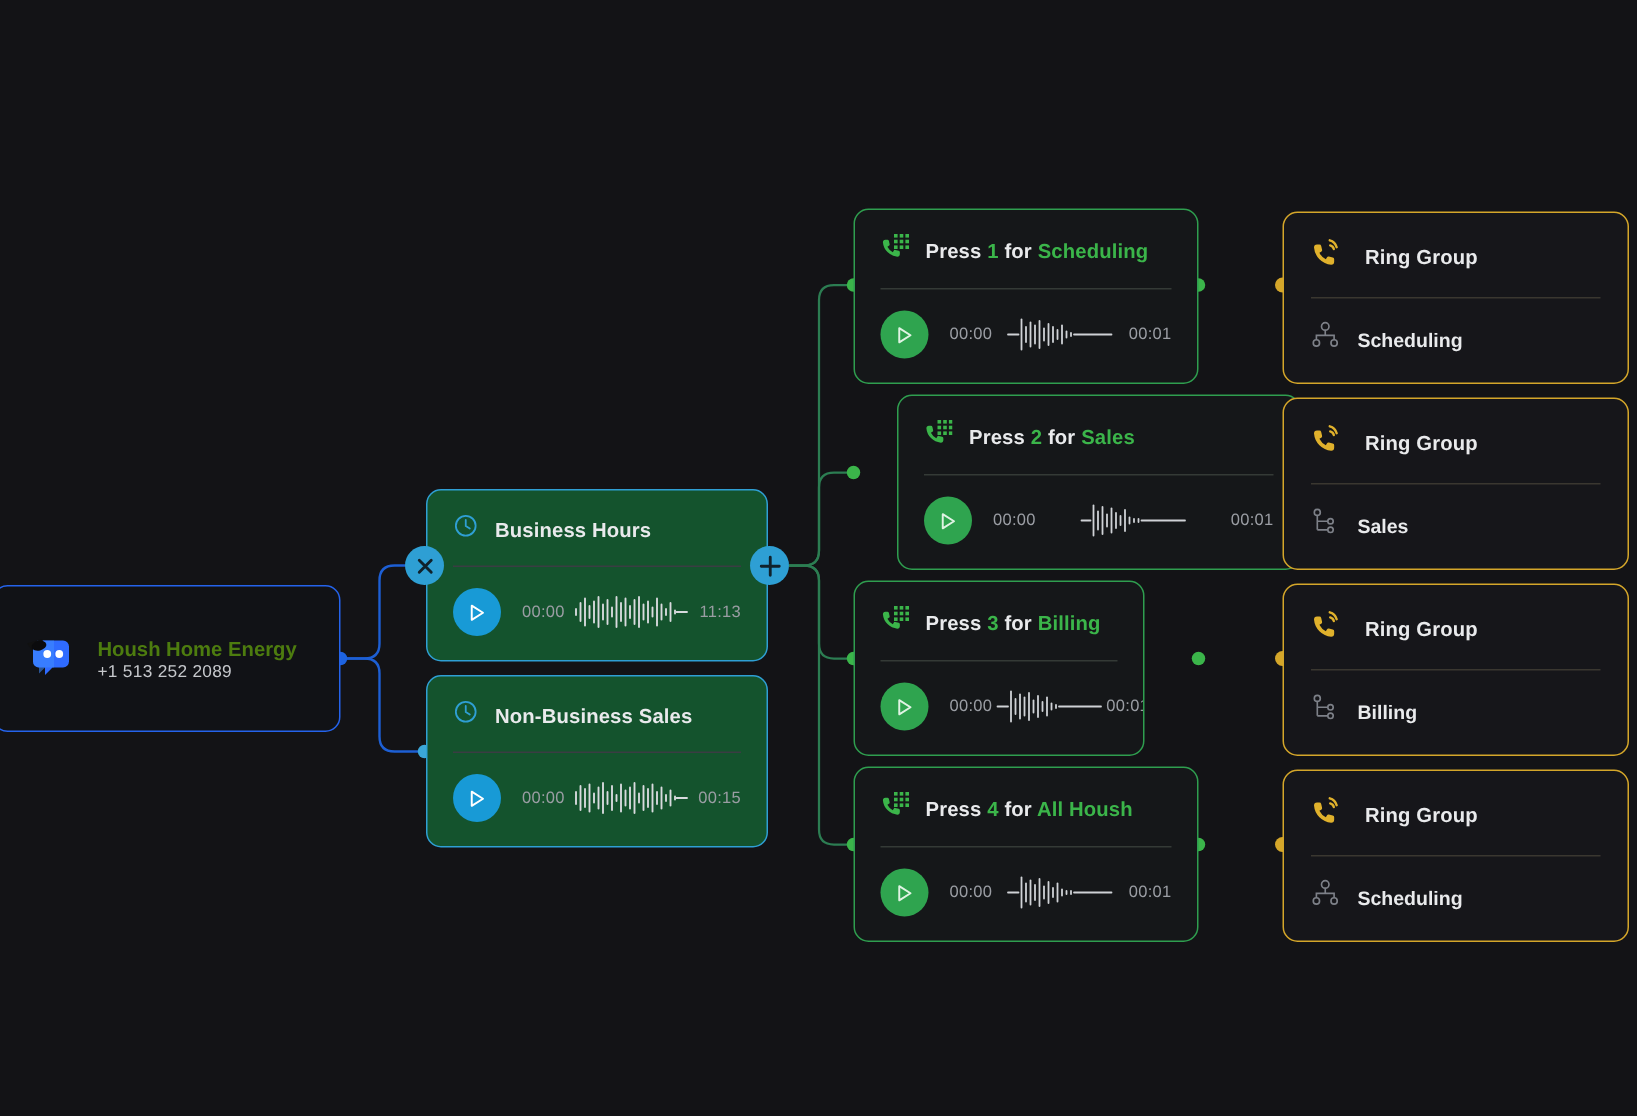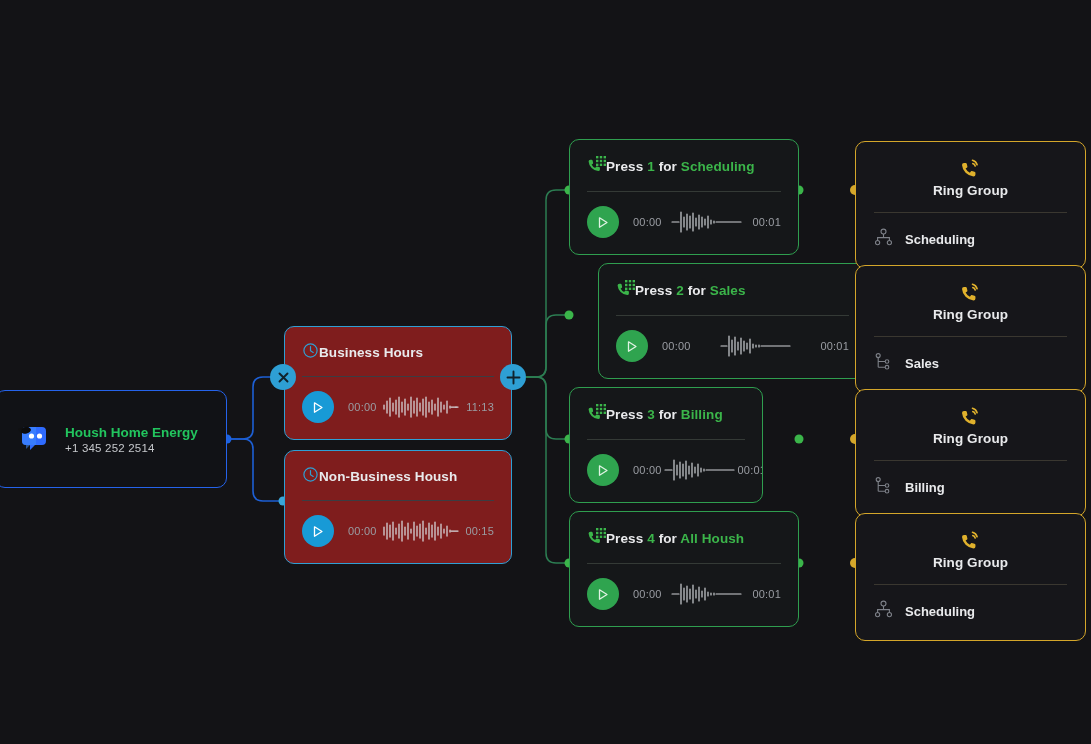--- a/index.html
+++ b/index.html
@@ -10,26 +10,26 @@
     overflow: hidden;
   }
   #canvas { position: relative; width: 1091px; height: 744px; }
 
   svg.wires { position: absolute; inset: 0; width: 1091px; height: 744px; pointer-events: none; }
 
   
   .card {
     position: absolute;
     border-radius: 10px;
-    background: #7f1d1d;
+    background: #14532d;
     border: 1px solid #2a2c31;
     overflow: hidden;
   }
   .card .hdr {
-    display: flex; align-items: center; 
+    display: flex; align-items: center; gap: 11px;
     padding: 15px 17px 13px 17px;
   }
   .card .hdr .ttl {
     font-size: 13.5px; font-weight: bold; color: #e9eaec; letter-spacing: .1px;
   }
   .card .sep { height: 1px; background: #2f3136; margin: 0 17px; }
   .card .body { display: flex; align-items: center; padding: 14px 17px 16px 17px; }
 
   .play {
     width: 32px; height: 32px; border-radius: 50%;
@@ -39,42 +39,42 @@
   .play svg { display:block; }
   .tcode { font-size: 11px; color: #9a9da3; letter-spacing: .2px; }
   .wave { flex: 1 1 auto; display: flex; align-items: center; justify-content: center; height: 26px; }
 
   
   #origin {
     left: -5px; top: 390px; width: 232px; height: 98px;
     border: 1px solid #2563eb; border-radius: 10px; background: #111216;
     display: flex; align-items: center; gap: 13px; padding: 0 18px;
   }
-  #origin .meta .nm { font-size: 13.5px; font-weight: bold; color: #22c55e; }
+  #origin .meta .nm { font-size: 13.5px; font-weight: bold; color: #4d7c0f; }
   #origin .meta .ph { font-size: 11.5px; color: #c6c8cc; margin-top: 2px; letter-spacing: .2px; }
 
   
   .blue { border-color: #2f9fd4; }
   .blue .sep { background: #3a3d43; }
   .blue .play { background: #189ad6; }
 
   
   .green { border-color: #2f9e4f; background: #151719; }
   .green .sep { background: #343a36; }
   .green .play { background: #2fa44f; }
   .green .hdr .ttl { font-weight: bold; }
   .kw { color: #3bb54a; font-weight: bold; }
   .digit { color: #3bb54a; font-weight: bold; }
 
   
   .yellow { border-color: #d4a62a; background: #16161a; }
   .yellow .sep { background: #3a3730; margin: 0 18px; }
   .yellow .row2 { display:flex; align-items:center; gap:12px; padding: 15px 18px 17px 18px; }
   .yellow .row2 .lbl { font-size: 13px; font-weight: bold; color: #e9eaec; }
-  .yellow .hdr { padding: 16px 18px 14px 18px; gap: 0; flex-direction: column; }
+  .yellow .hdr { padding: 16px 18px 14px 18px; gap: 15px; }
 
   
   .handle {
     position: absolute; width: 26px; height: 26px; border-radius: 50%;
     display: flex; align-items: center; justify-content: center;
     cursor: pointer; z-index: 6;
   }
   .handle.blue-h { background: #2e9fd4; }
 </style>
 </head>
@@ -129,21 +129,21 @@
         <path d="M12 7 h16 a4 4 0 0 1 4 4 v10 a4 4 0 0 1 -4 4 h-7 l-5 5 v-5 h-4 a4 4 0 0 1 -4 -4 v-10 a4 4 0 0 1 4 -4 z" fill="#2f6bff"></path>
         <path d="M12 7 h10 a4 4 0 0 1 0 0 v18 h-6 l-4 4 v-4 h-0 a4 4 0 0 1 -4 -4 v-10 a4 4 0 0 1 4 -4 z" fill="#3f8dff" opacity=".55"></path>
         <circle cx="17.5" cy="16" r="2.6" fill="#ffffff"></circle>
         <circle cx="25.5" cy="16" r="2.6" fill="#ffffff"></circle>
         <path d="M4 9 l10 -3 l2 4 l-9 3 z" fill="#111"></path>
         <ellipse cx="12" cy="10.5" rx="5" ry="3.2" fill="#0b0b0d" transform="rotate(-14 12 10.5)"></ellipse>
       </svg>
     </span>
     <div class="meta">
       <div class="nm">Housh Home Energy</div>
-      <div class="ph">+1 345 252 2514</div>
+      <div class="ph">+1 513 252 2089</div>
     </div>
   </div>
 
   <div class="handle blue-h" style="left:270px; top:364px;">
     <svg width="13" height="13" viewBox="0 0 13 13">
       <path d="M2.5 2.5 L10.5 10.5 M10.5 2.5 L2.5 10.5" stroke="#10222c" stroke-width="1.9" stroke-linecap="round"></path>
     </svg>
   </div>
   <div class="handle blue-h" style="left:500px; top:364px;">
     <svg width="15" height="15" viewBox="0 0 15 15">
@@ -205,21 +205,21 @@
   </div>
 
   <div class="card blue" style="left:284px; top:450px; width:228px;">
     <div class="hdr">
       <span>
         <svg width="17" height="17" viewBox="0 0 17 17">
           <circle cx="8.5" cy="8.5" r="6.6" fill="none" stroke="#2f9fd4" stroke-width="1.2"></circle>
           <path d="M8.5 4.6 L8.5 8.7 L11.2 10.4" fill="none" stroke="#2f9fd4" stroke-width="1.2" stroke-linecap="round"></path>
         </svg>
       </span>
-      <span class="ttl">Non-Business Housh</span>
+      <span class="ttl">Non-Business Sales</span>
     </div>
     <div class="sep"></div>
     <div class="body">
       <span class="play">
         <svg width="12" height="13" viewBox="0 0 12 13">
           <path d="M2.5 1.8 L10 6.5 L2.5 11.2 Z" fill="none" stroke="#ffffff" stroke-width="1.3" stroke-linejoin="round"></path>
         </svg>
       </span>
       <span class="tcode" style="margin-left:14px;">00:00</span>
       <span class="wave">

